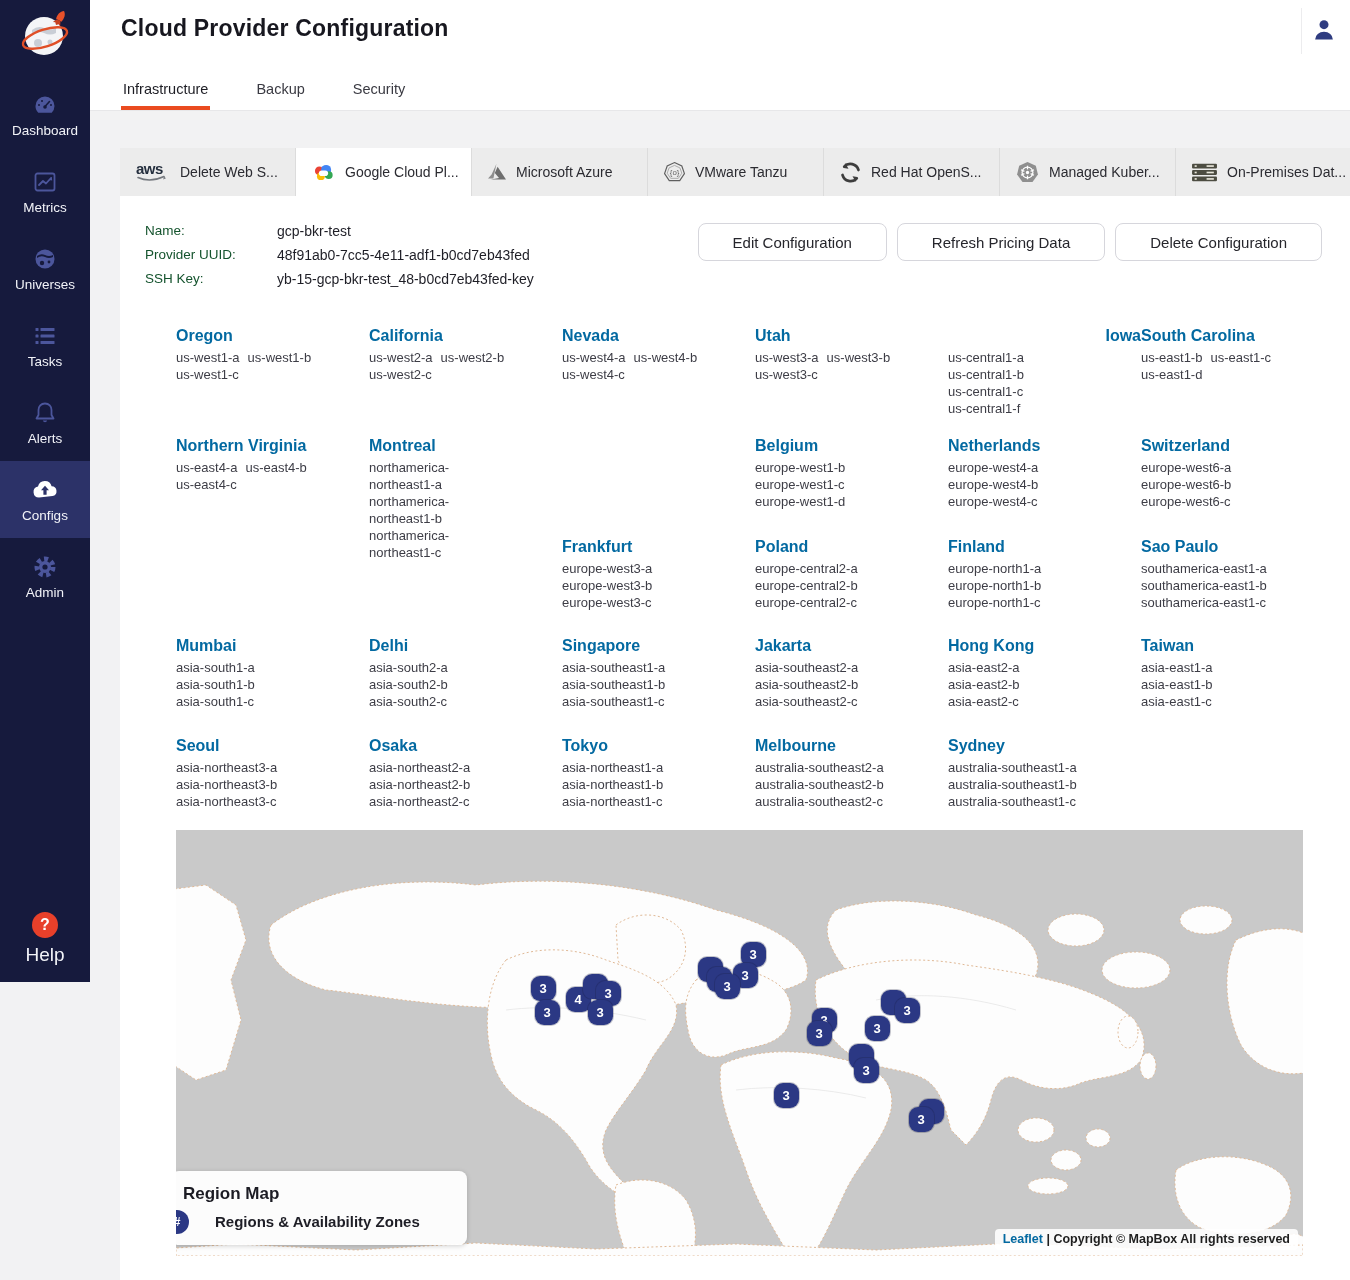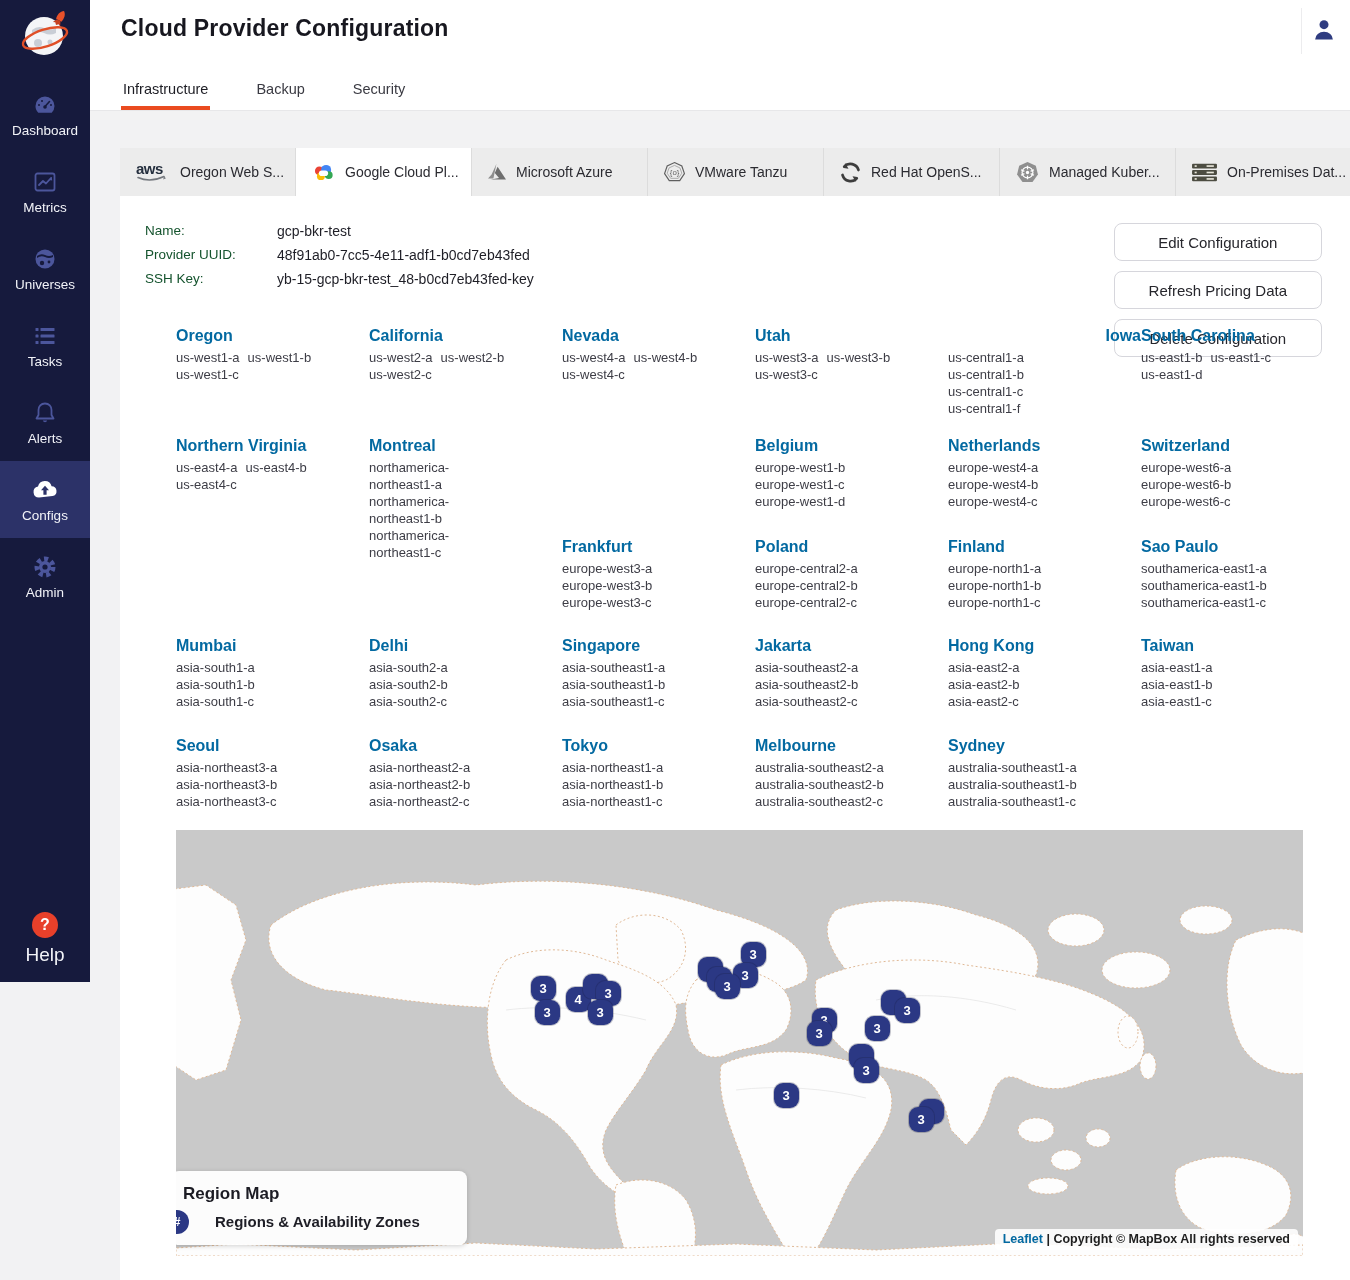--- a/index.html
+++ b/index.html
@@ -35,21 +35,21 @@
   .ptab { width:176px; flex:0 0 auto; display:flex; align-items:center; gap:9px; padding-left:15px; border-right:1px solid #dcdcdc; font-size:14px; color:#2b2b31; background:#ececec; cursor:pointer; overflow:hidden; white-space:nowrap; }
   .ptab:last-child { flex:1 1 auto; border-right:none; }
   .ptab.active { background:#ffffff; }
   .ptab .picon { display:flex; align-items:center; flex:0 0 auto; }
 
   
   .details { height:129px; padding:27px 28px 0 25px; display:flex; justify-content:space-between; align-items:flex-start; }
   .d-rows { display:grid; grid-template-columns:132px auto; row-gap:8px; }
   .d-label { color:#14532d; font-size:13.5px; }
   .d-value { color:#1e1e26; font-size:14px; }
-  .actions { display:flex; gap:10px;flex-direction:column; }
+  .actions { display:flex; gap:10px; }
   .btn { height:38px; padding:0 34px; background:#fff; border:1px solid #d6d6dc; border-radius:8px; font-size:15px; color:#26262c; font-family:"Liberation Sans",sans-serif; cursor:pointer; white-space:nowrap; }
 
   
   .region-grid { margin-left:56px; display:grid; grid-template-columns:repeat(6,193px); grid-template-rows:110px 101px 99px 100px auto; }
   .region h3 { font-size:16px; font-weight:700; color:#0369a1; margin-bottom:3px; line-height:21px; }
   .zones { width:140px; display:flex; flex-wrap:wrap; column-gap:8px; }
   .zone { font-size:13px; color:#3d3d46; line-height:17px; }
 
   
   .map { position:relative; margin:20px 0 0 56px; width:1127px; height:426px; background:#c9c9c9; overflow:hidden; }
@@ -190,21 +190,21 @@
 <main class="card">
   <div class="provider-tabs" id="provider-tabs">
       <div class="ptab">
         <span class="picon">
           <svg width="36" height="24" viewBox="0 0 36 24">
             <text x="1" y="14" font-size="15" font-weight="700" fill="#252f3e" letter-spacing="-0.5" font-family="Liberation Sans,sans-serif">aws</text>
             <path d="M3 17.5 Q 15 23 29 16.5" fill="none" stroke="#73777d" stroke-width="1.6" stroke-linecap="round"></path>
             <path d="M29 16.5 l-0.8 3 2.8 -1.2z" fill="#73777d"></path>
           </svg>
         </span>
-        <span>Oregon Web S...</span>
+        <span>Delete Web S...</span>
       </div>
       <div class="ptab active">
         <span class="picon">
           <svg width="25" height="21" viewBox="0 0 24 20">
             <circle cx="8" cy="8.5" r="4.2" fill="#EA4335"></circle>
             <circle cx="14.5" cy="7.5" r="4.8" fill="#4285F4"></circle>
             <circle cx="17" cy="12.5" r="3.8" fill="#34A853"></circle>
             <circle cx="9.5" cy="13.5" r="3.8" fill="#FBBC05"></circle>
             <rect x="7.6" y="8" width="8.8" height="5.4" rx="2.7" fill="#fff"></rect>
           </svg>

